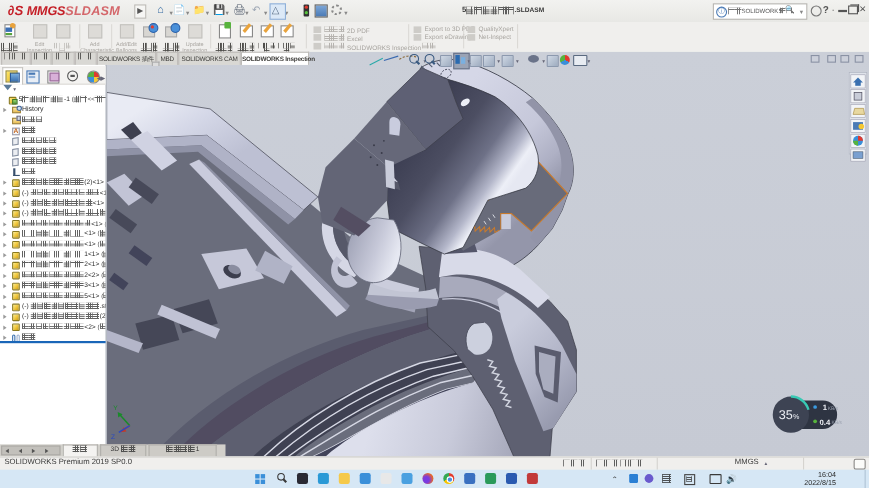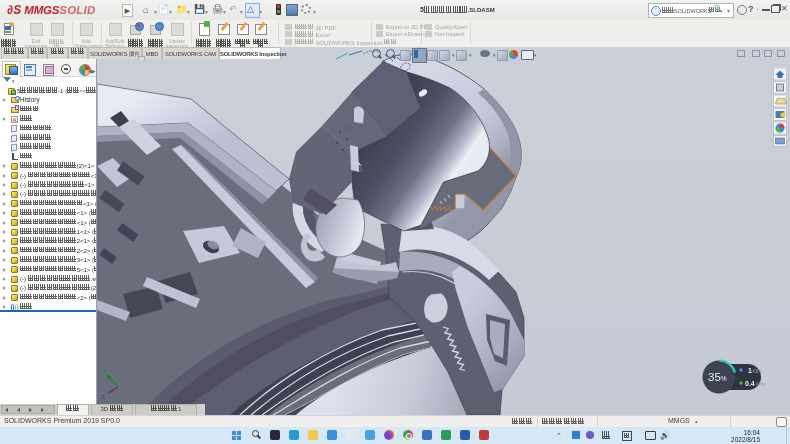--- a/index.html
+++ b/index.html
@@ -209,21 +209,21 @@
 <circle cx="741" cy="383" r="1.7" fill="#57b33d"></circle>
 <text x="748" y="373" font-size="7" fill="#eceef4" font-family="Liberation Sans" font-weight="bold">1</text>
 <text x="752.5" y="372.5" font-size="4.5" fill="#99a0ae" font-family="Liberation Sans">KB/s</text>
 <text x="745" y="386" font-size="7" fill="#eceef4" font-family="Liberation Sans" font-weight="bold">0.4</text>
 <text x="756" y="385.5" font-size="4.5" fill="#99a0ae" font-family="Liberation Sans">KB/s</text>
 </g>
 </svg>
 
 <div class="abs" style="top:0;left:0;width:790px;height:20px;background:linear-gradient(#f2f2f0,#e8e8e5);border-bottom:1px solid #cfcdc9;"></div>
 <div class="abs" style="top:3px;left:7px;font-size:11.5px;font-weight:bold;font-style:italic;color:#c41e26;letter-spacing:0.2px;">
-<span style="font-size:12px;">∂S</span><span style="letter-spacing:-0.2px;"> MMGS</span><span style="color:#d4676b;">SOLID</span></div>
+<span style="font-size:12px;">∂S</span><span style="letter-spacing:-0.2px;"> MMGS</span><span style="color:#d4676b;">SLDASM</span></div>
 <div class="abs" style="top:4px;left:122px;width:9px;height:11px;border:1px solid #bdbbb6;background:#f6f6f4;color:#555;font-size:7px;line-height:11px;text-align:center;">▶</div>
 <div class="abs" style="top:4px;left:143px;font-size:10px;color:#3a6ea5;">⌂</div>
 <div class="abs" style="top:8px;left:154px;font-size:6px;color:#888;">▾</div>
 <div class="abs" style="top:4px;left:158px;font-size:9px;color:#6a84a0;">📄</div>
 <div class="abs" style="top:8px;left:169px;font-size:6px;color:#888;">▾</div>
 <div class="abs" style="top:4px;left:176px;font-size:9px;color:#b98e34;">📁</div>
 <div class="abs" style="top:8px;left:187px;font-size:6px;color:#888;">▾</div>
 <div class="abs" style="top:4px;left:194px;font-size:9px;color:#3a5f91;">💾</div>
 <div class="abs" style="top:8px;left:205px;font-size:6px;color:#888;">▾</div>
 <div class="abs" style="top:4px;left:212px;font-size:9px;color:#4a5668;">🖨</div>

